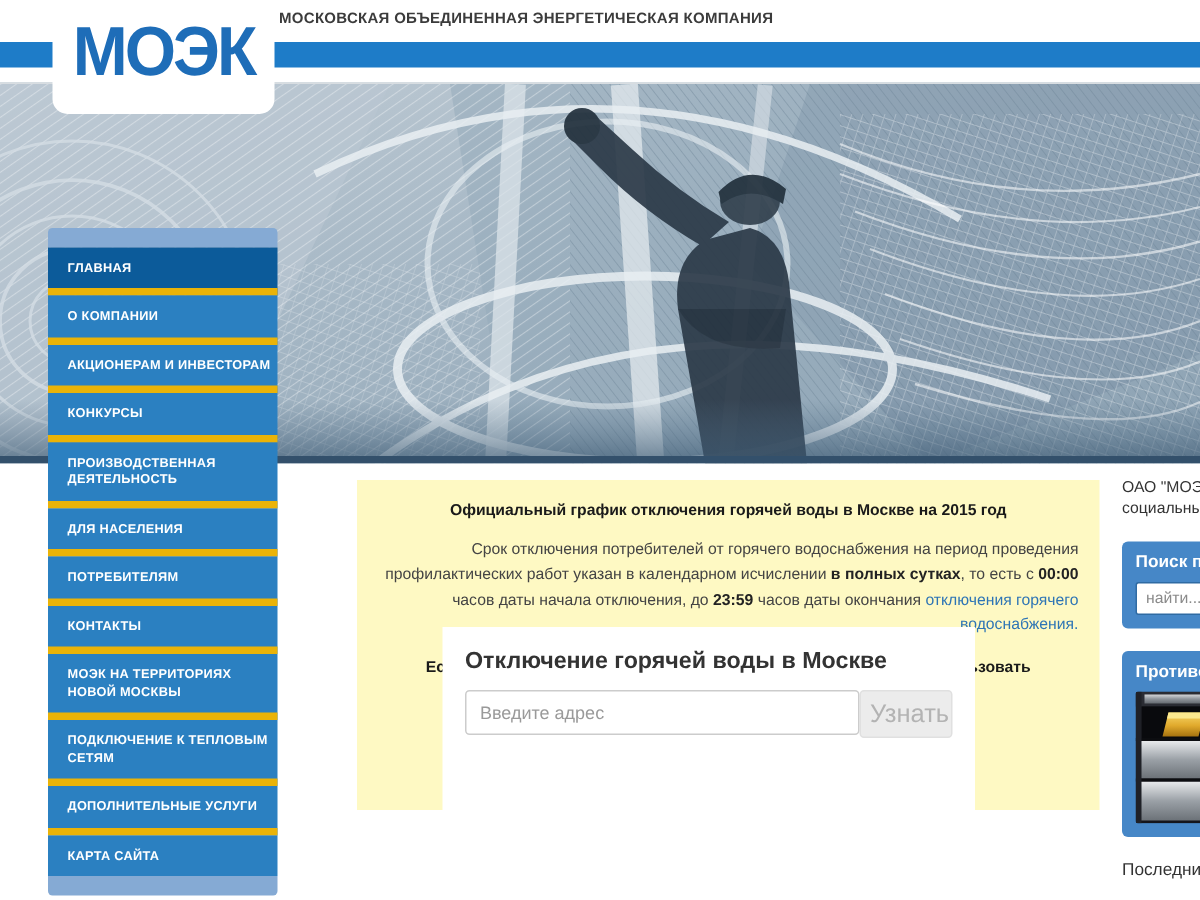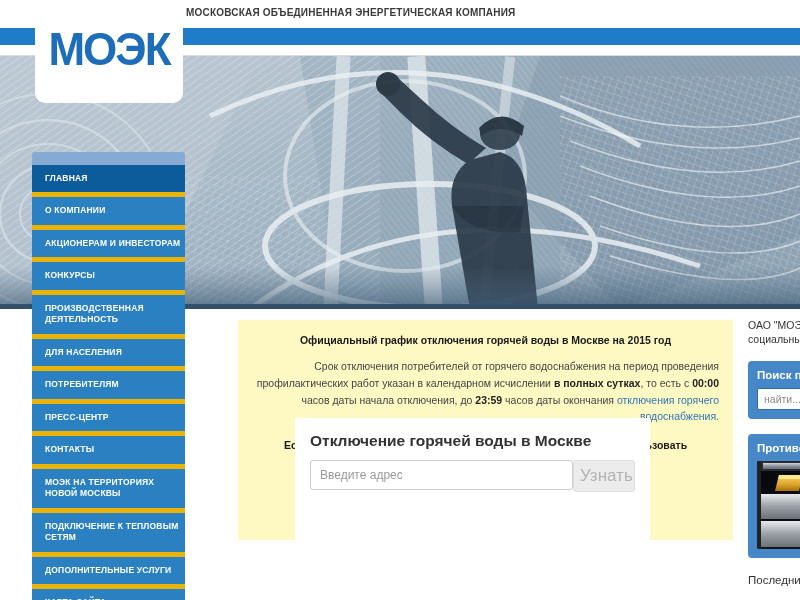--- a/index.html
+++ b/index.html
@@ -13,21 +13,21 @@
   
   .company-name{
     position:absolute;left:186px;top:7px;
     font-size:10px;font-weight:bold;color:#3b3b3b;letter-spacing:.2px;
   }
   .brand-bar{
     position:absolute;left:0;top:28px;width:800px;height:17px;
     background:#1e7cc8;
   }
   .logo-box{
-    position:absolute;left:35px;top:0;width:148px;height:103px;
+    position:absolute;left:35px;top:0;width:148px;height:76px;
     background:#ffffff;border-radius:0 0 10px 10px;
     display:flex;align-items:center;justify-content:center;
     z-index:4;cursor:pointer;text-align:right;
   }
   .logo-text{
     font-size:44px;font-weight:bold;color:#1e6db8;
     letter-spacing:-2px;transform:scaleY(1.05);
     line-height:1;margin-top:-6px;
   }
   
@@ -212,21 +212,20 @@
 <div class="sidebar">
   <div class="cap top"></div>
   <ul class="nav">
       <li class="nav-item active">ГЛАВНАЯ</li>
       <li class="nav-item">О КОМПАНИИ</li>
       <li class="nav-item">АКЦИОНЕРАМ И ИНВЕСТОРАМ</li>
       <li class="nav-item">КОНКУРСЫ</li>
       <li class="nav-item">ПРОИЗВОДСТВЕННАЯ ДЕЯТЕЛЬНОСТЬ</li>
       <li class="nav-item">ДЛЯ НАСЕЛЕНИЯ</li>
       <li class="nav-item">ПОТРЕБИТЕЛЯМ</li>
-      <li class="nav-item">ПРЕСС-ЦЕНТР</li>
       <li class="nav-item">КОНТАКТЫ</li>
       <li class="nav-item">МОЭК НА ТЕРРИТОРИЯХ НОВОЙ МОСКВЫ</li>
       <li class="nav-item">ПОДКЛЮЧЕНИЕ К ТЕПЛОВЫМ СЕТЯМ</li>
       <li class="nav-item">ДОПОЛНИТЕЛЬНЫЕ УСЛУГИ</li>
       <li class="nav-item">КАРТА САЙТА</li>
     </ul>
   <div class="cap bottom"></div>
 </div>
 
 <div class="main-panel">

